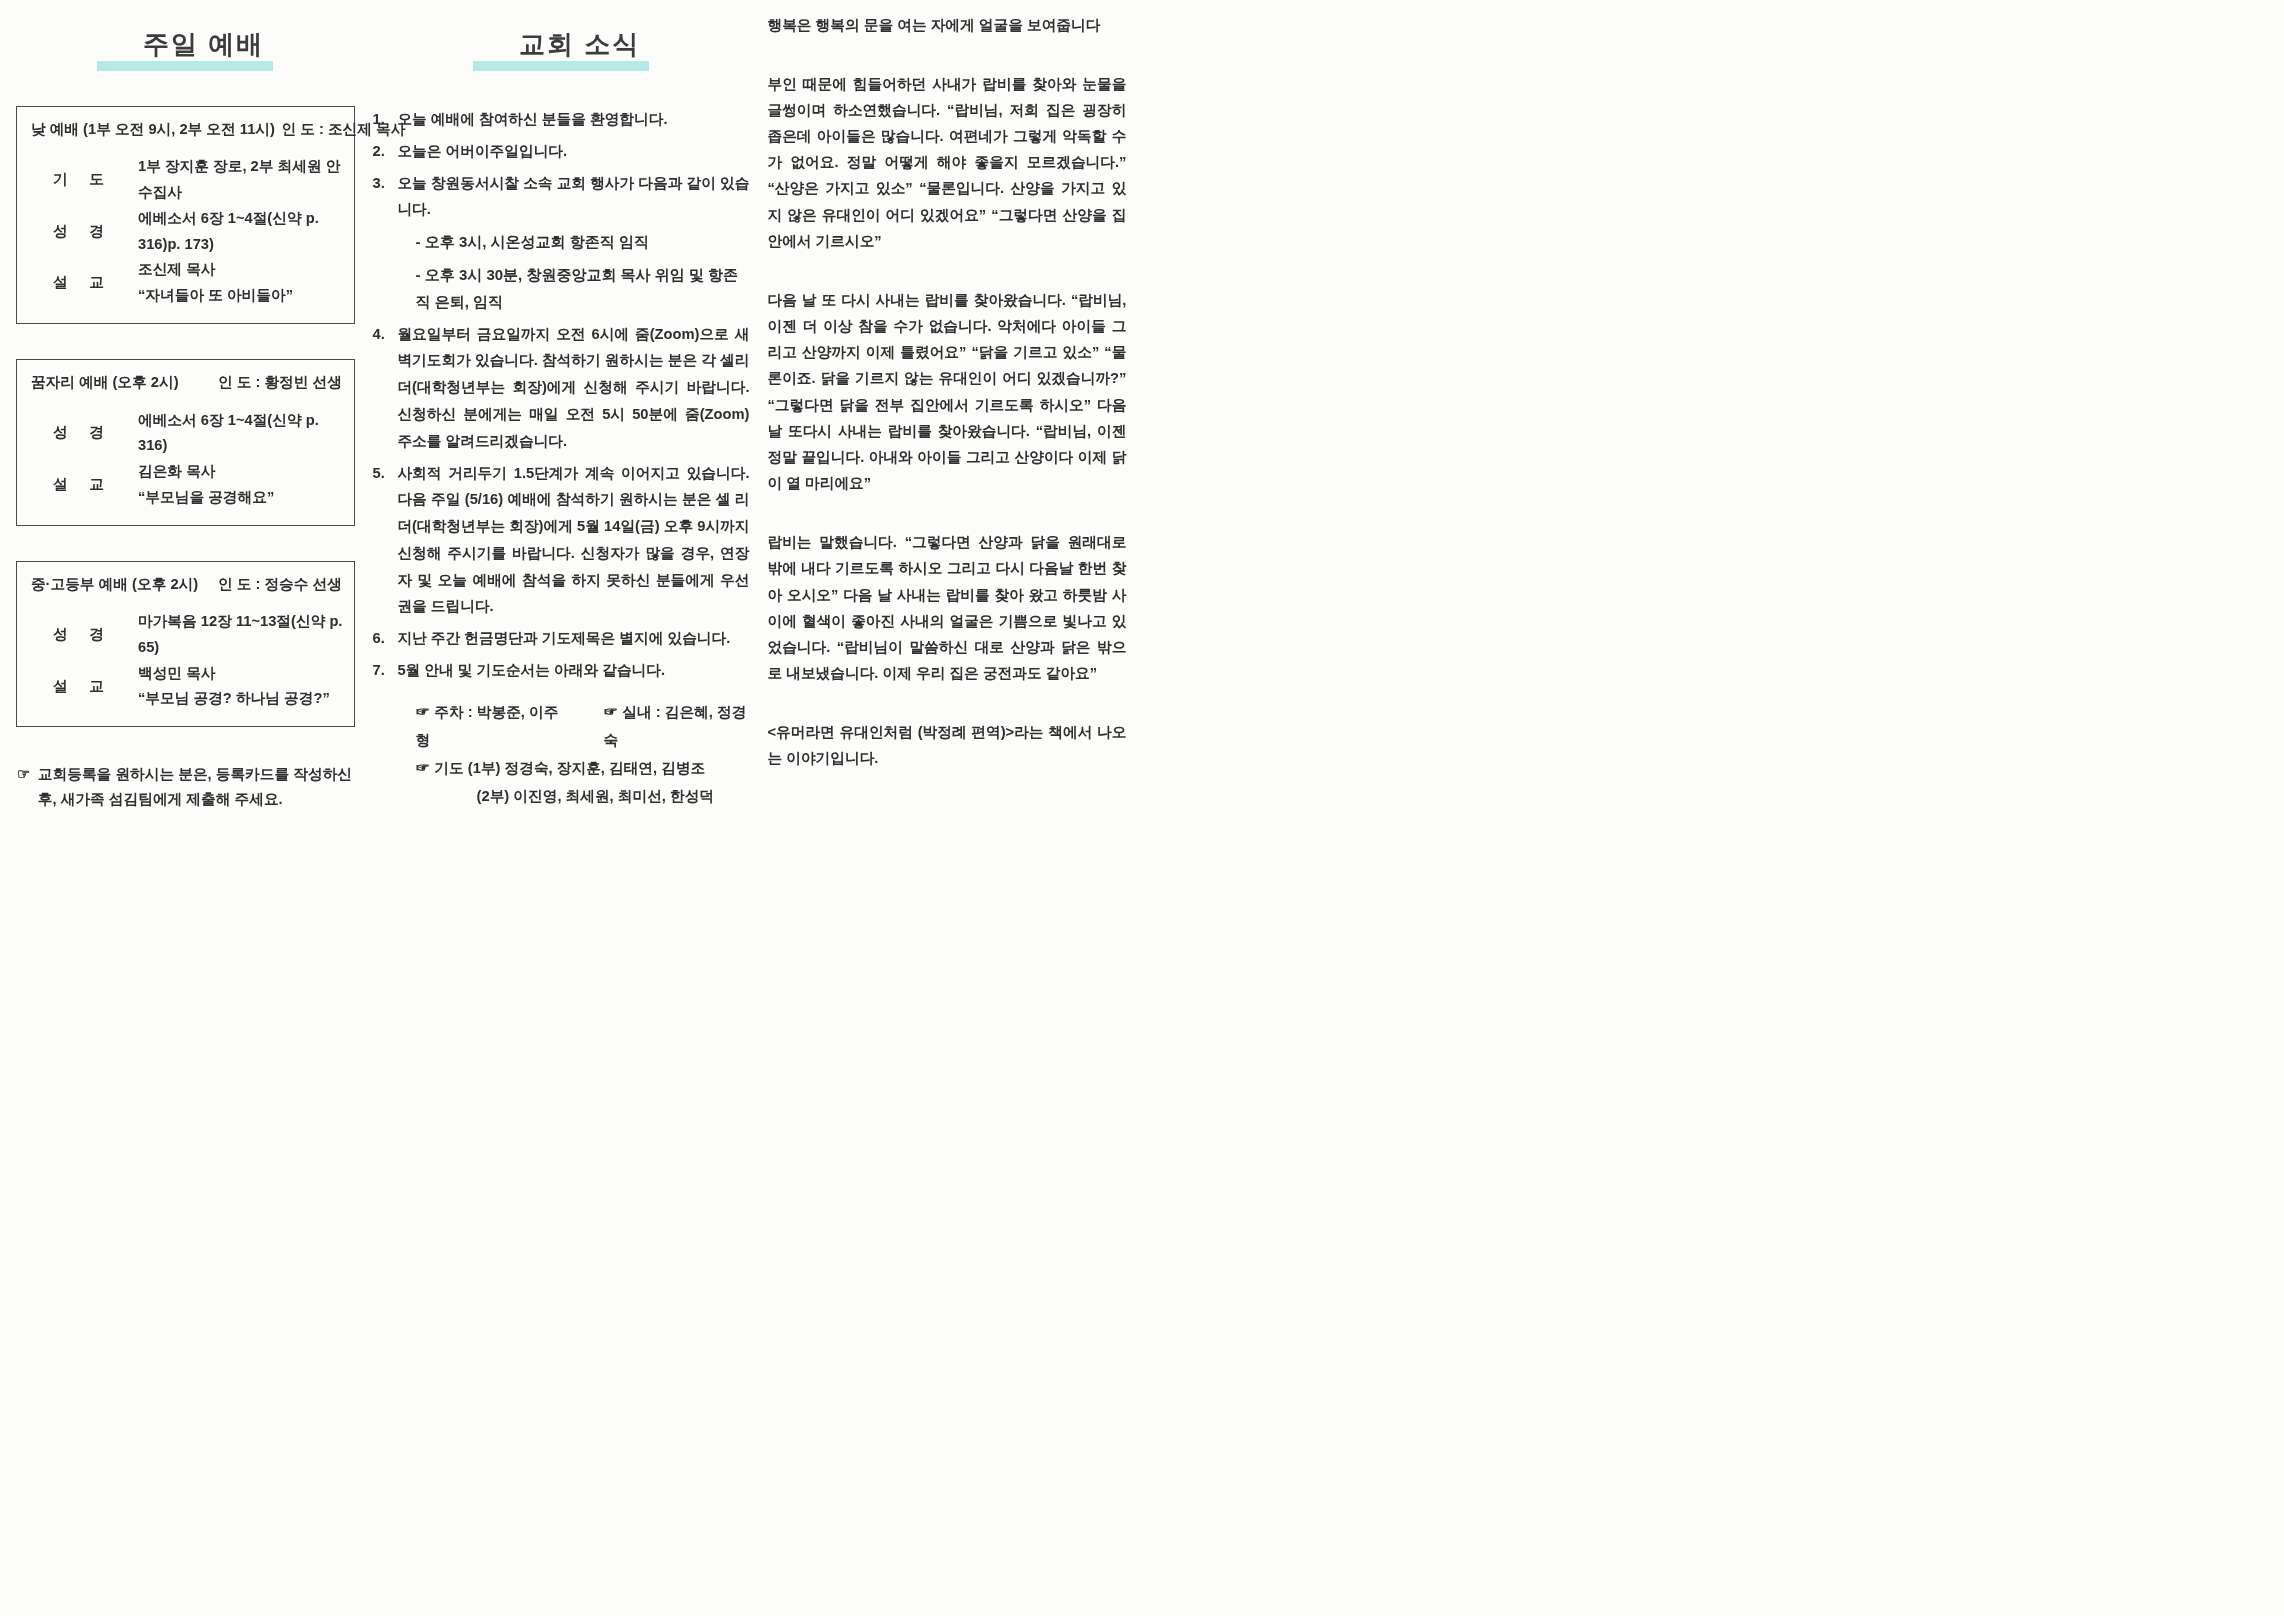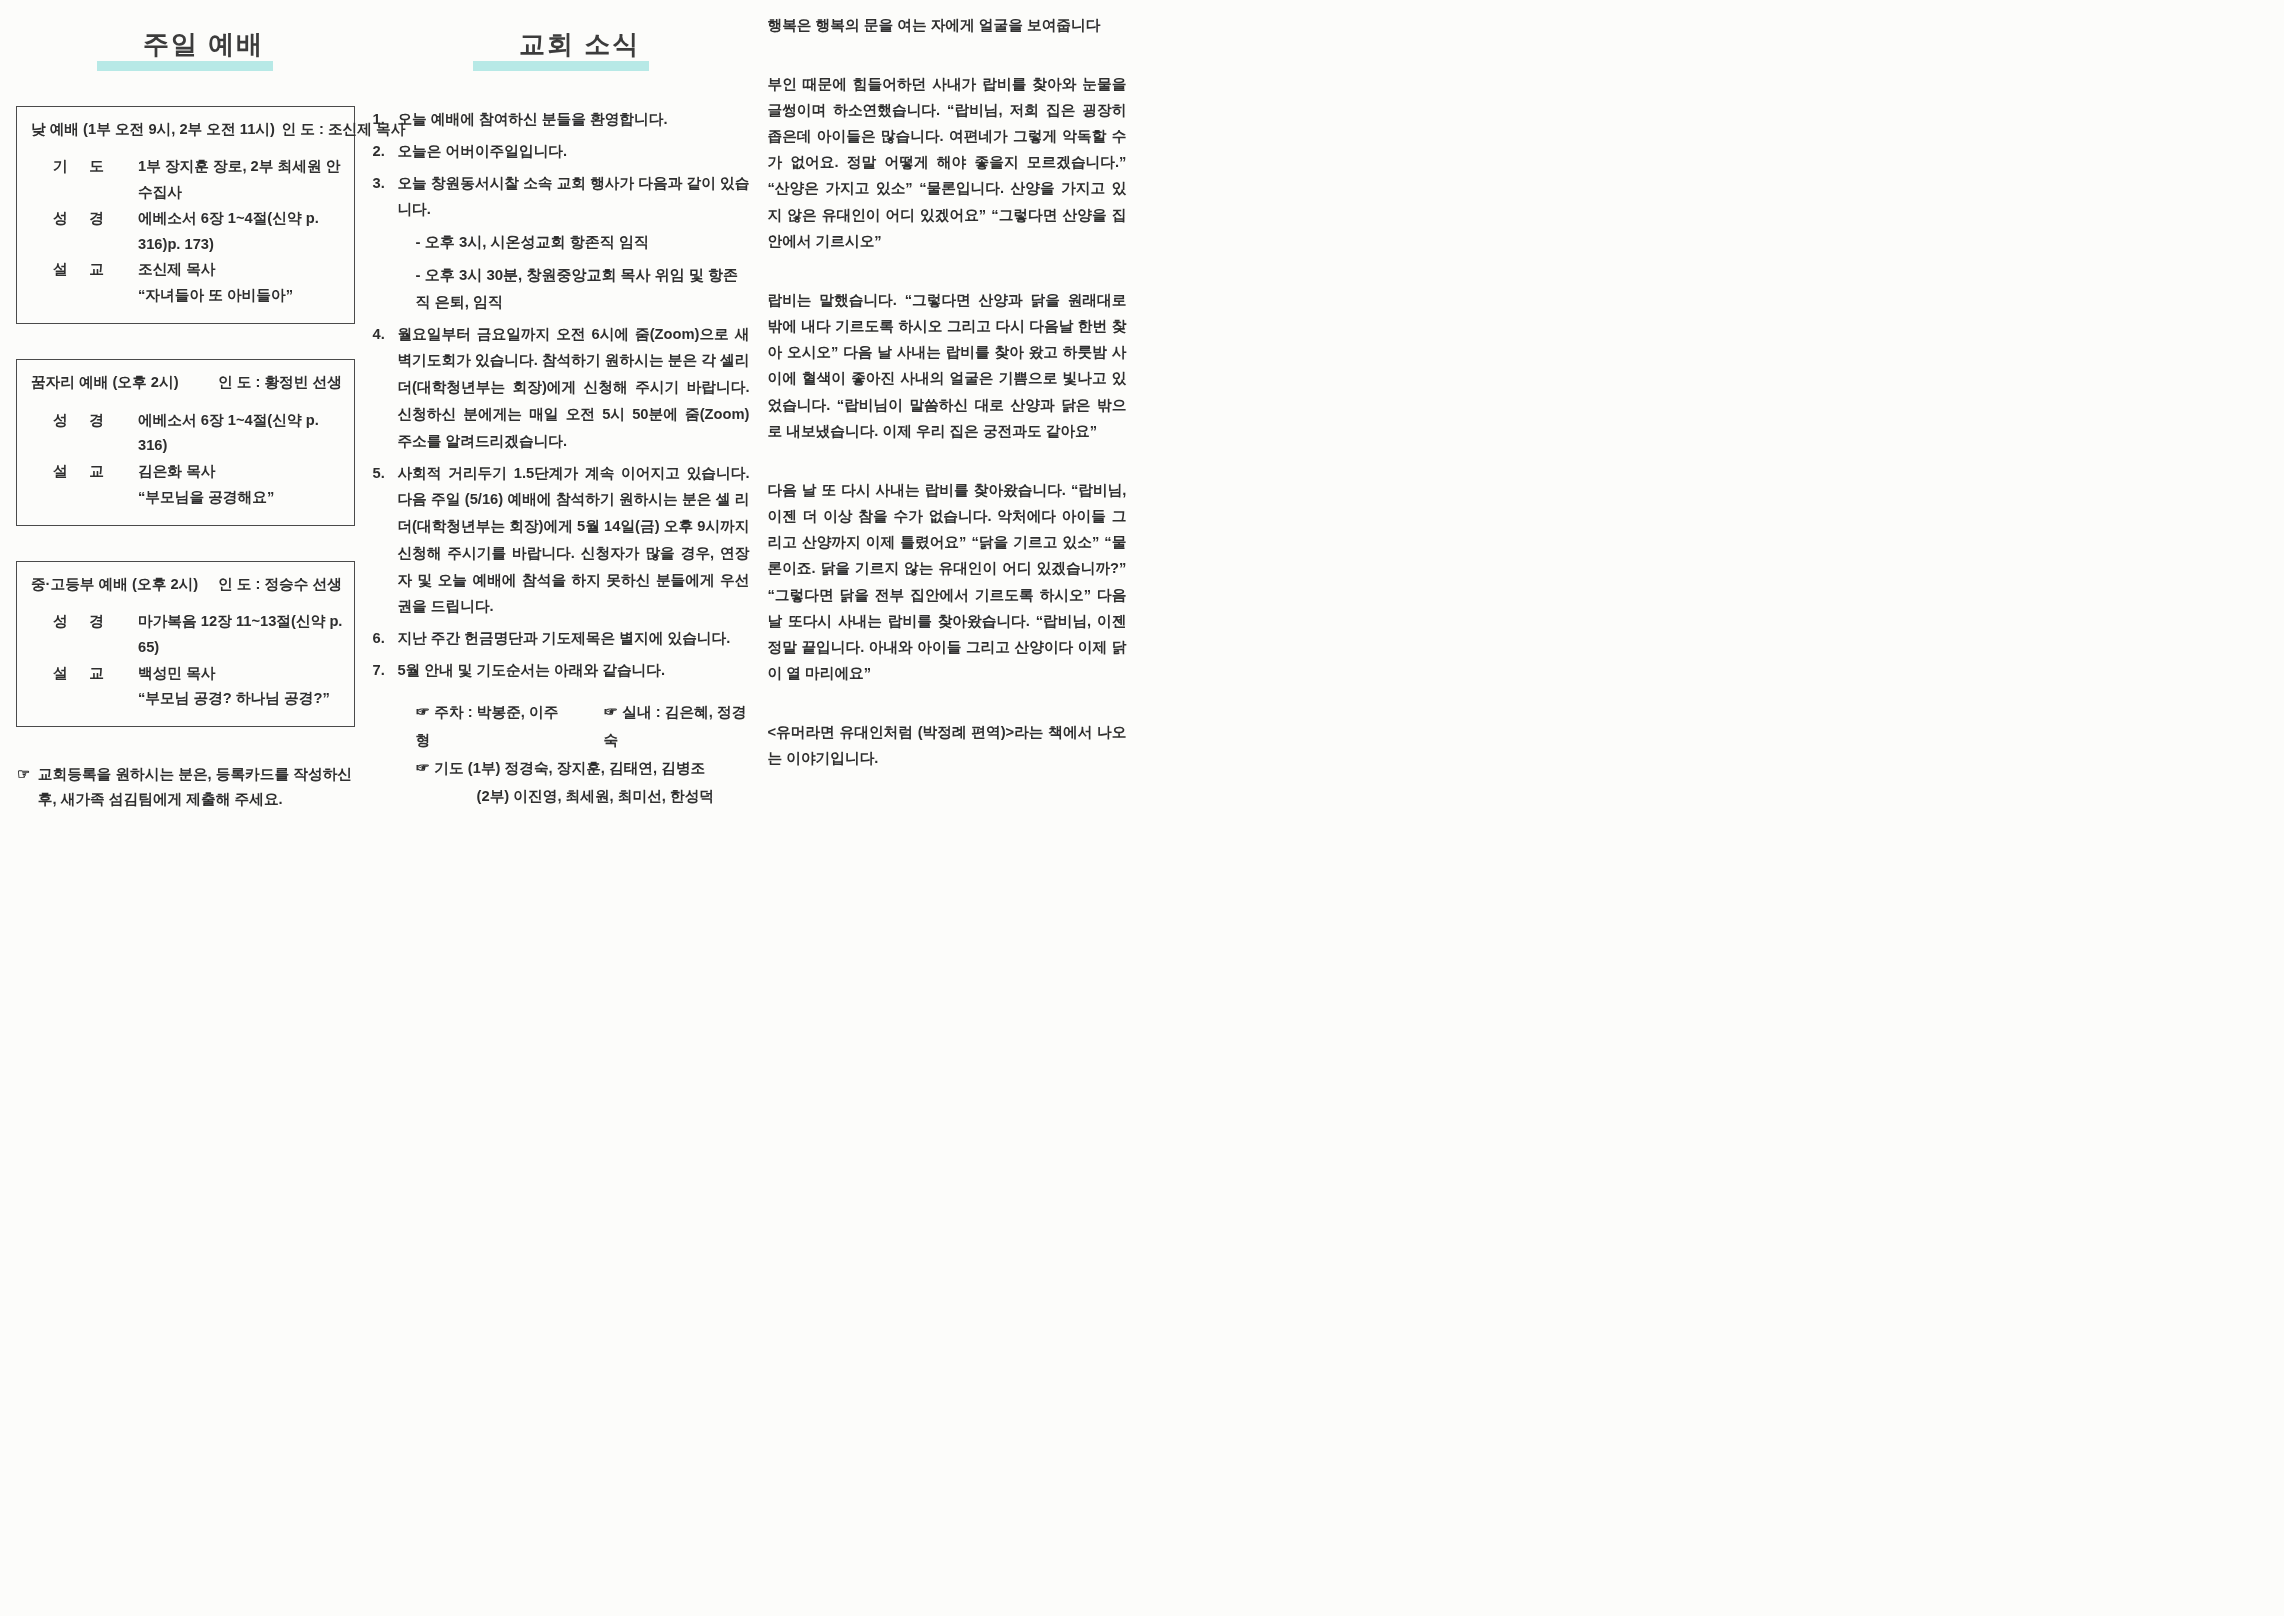--- a/index.html
+++ b/index.html
@@ -29,21 +29,21 @@
   
   .service-box{
     border:1.3px solid #4a4a4a;
     padding:10.4px 10.4px 14.3px 10.4px;
     margin-bottom:35px;
   }
   .service-header{
     display:flex;justify-content:space-between;gap:6.5px;
     font-size:14.7px;font-weight:700;margin:2.6px 1.3px 15.6px 3.9px;white-space:nowrap;
   }
-  .srow{display:flex;gap:34px;padding-left:26px;font-size:14.7px;font-weight:600;line-height:1.75;}
+  .srow{display:flex;gap:34px;padding-left:26px;font-size:14.7px;font-weight:600;line-height:1.75;align-items:center;}
   .rlabel{display:inline-block;width:51px;text-align:justify;text-align-last:justify;flex:none;}
   .rlines{flex:1;}
 
   
   .reg-note{
     display:flex;gap:7.8px;font-size:14.7px;font-weight:600;line-height:1.7;
     margin:1.3px 0 0 1.3px;
   }
   .reg-note .marker{flex:none;}
 
@@ -232,22 +232,22 @@
       </div>
       <div>☞ 기도 (1부) 정경숙, 장지훈, 김태연, 김병조</div>
       <div class="duty-prayer2">(2부) 이진영, 최세원, 최미선, 한성덕</div>
     </div>
   </div>
 
   <div class="col col3 essay">
 
     <p class="first">행복은 행복의 문을 여는 자에게 얼굴을 보여줍니다</p>
     <p>부인 때문에 힘들어하던 사내가 랍비를 찾아와 눈물을 글썽이며 하소연했습니다. “랍비님, 저희 집은 굉장히 좁은데 아이들은 많습니다. 여편네가 그렇게 악독할 수가 없어요. 정말 어떻게 해야 좋을지 모르겠습니다.” “산양은 가지고 있소” “물론입니다. 산양을 가지고 있지 않은 유대인이 어디 있겠어요” “그렇다면 산양을 집 안에서 기르시오”</p>
+    <p>다음 날 또 다시 사내는 랍비를 찾아왔습니다. “랍비님, 이젠 더 이상 참을 수가 없습니다. 악처에다 아이들 그리고 산양까지 이제 틀렸어요” “닭을 기르고 있소” “물론이죠. 닭을 기르지 않는 유대인이 어디 있겠습니까?” “그렇다면 닭을 전부 집안에서 기르도록 하시오” 다음 날 또다시 사내는 랍비를 찾아왔습니다. “랍비님, 이젠 정말 끝입니다. 아내와 아이들 그리고 산양이다 이제 닭이 열 마리에요”</p>
     <p>랍비는 말했습니다. “그렇다면 산양과 닭을 원래대로 밖에 내다 기르도록 하시오 그리고 다시 다음날 한번 찾아 오시오” 다음 날 사내는 랍비를 찾아 왔고 하룻밤 사이에 혈색이 좋아진 사내의 얼굴은 기쁨으로 빛나고 있었습니다. “랍비님이 말씀하신 대로 산양과 닭은 밖으로 내보냈습니다. 이제 우리 집은 궁전과도 같아요”</p>
-    <p>다음 날 또 다시 사내는 랍비를 찾아왔습니다. “랍비님, 이젠 더 이상 참을 수가 없습니다. 악처에다 아이들 그리고 산양까지 이제 틀렸어요” “닭을 기르고 있소” “물론이죠. 닭을 기르지 않는 유대인이 어디 있겠습니까?” “그렇다면 닭을 전부 집안에서 기르도록 하시오” 다음 날 또다시 사내는 랍비를 찾아왔습니다. “랍비님, 이젠 정말 끝입니다. 아내와 아이들 그리고 산양이다 이제 닭이 열 마리에요”</p>
     <p>&lt;유머라면 유대인처럼 (박정례 편역)&gt;라는 책에서 나오는 이야기입니다.</p>
     <p>저자는 행복은 만족에서, 만족은 현실에서 온다고 말합니다. 행복은 멀리서 찾으면 보이지 않고, 현실의 생활 속에서 그곳에서 만족을 발견할 때 그때야 비로소 보인다고 말합니다. 사람은 삶이 더 좋아졌을 때 체험하게 되는 감정이 바로 행복이라고 느낍니다.</p>
     <p>솔제니친은 “행복은 축복의 횟수가 아니라 행복을 대하는 우리의 태도일 뿐이다”라고 했습니다.</p>
 
     <div class="continued">&lt;다음 면에 계속&gt;</div>
   </div>
 
 </div>
 
 

